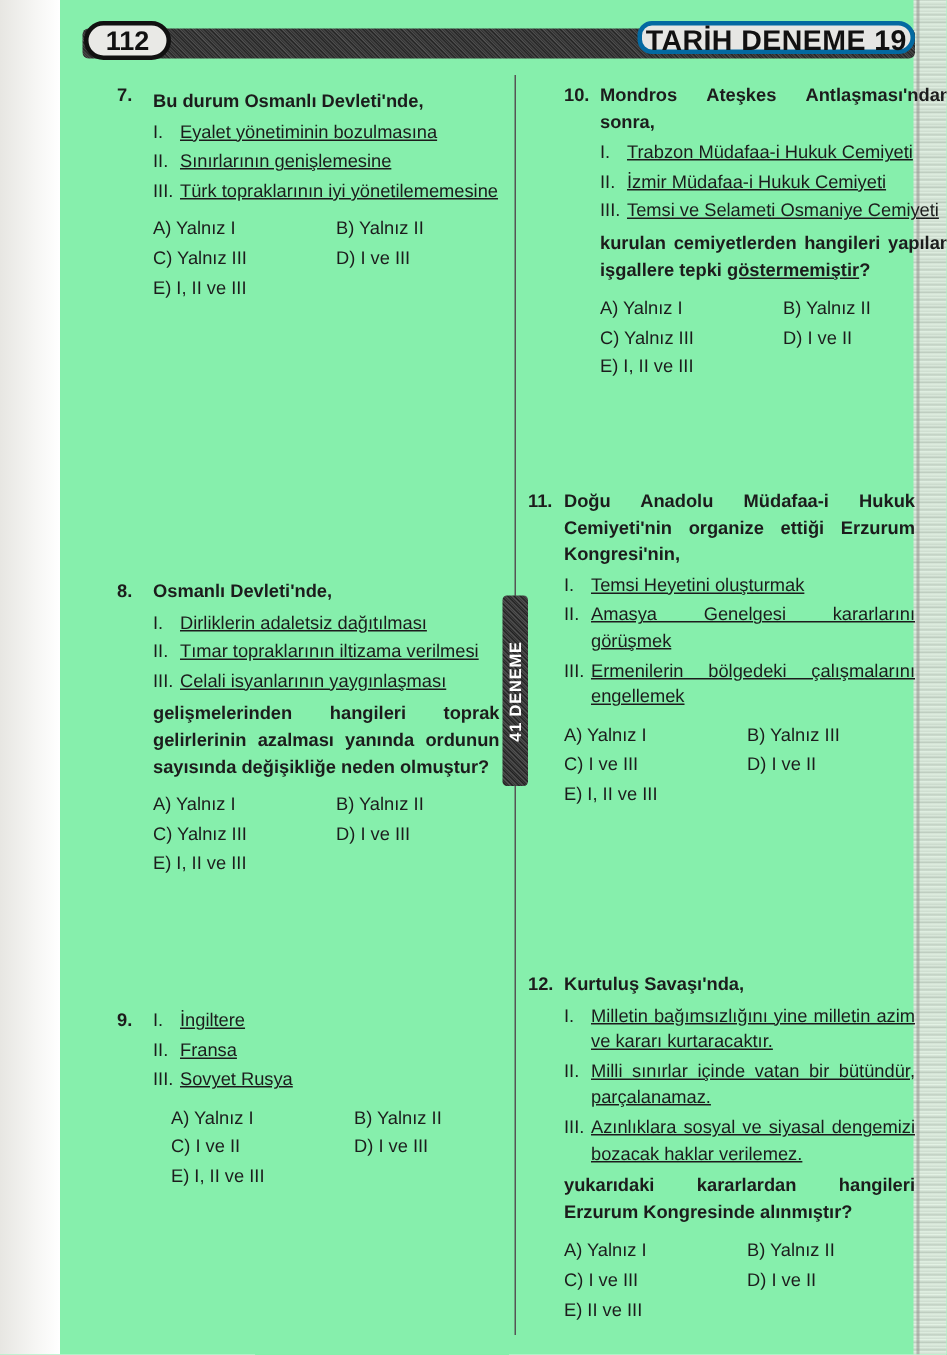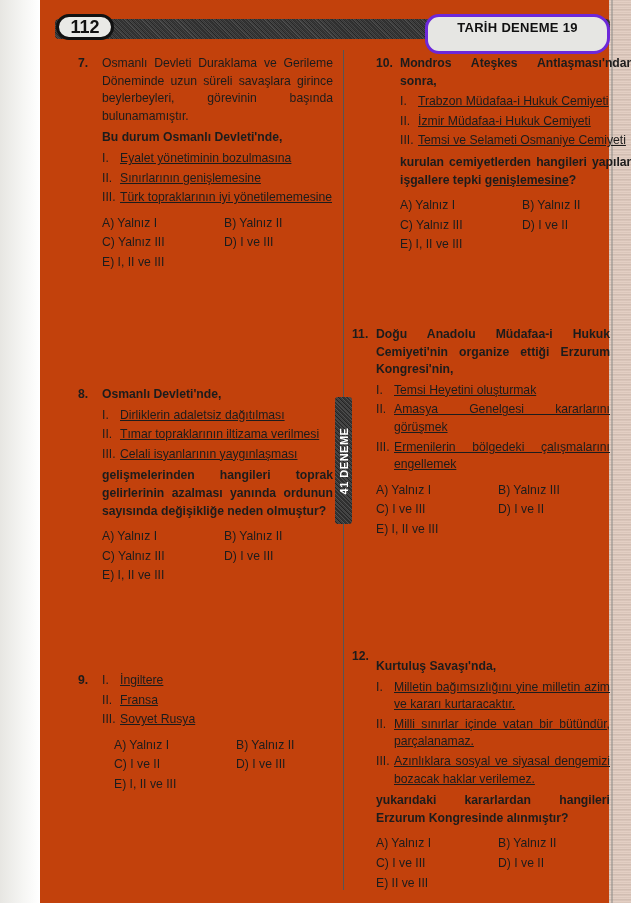--- a/index.html
+++ b/index.html
@@ -5,21 +5,21 @@
   html, body { margin: 0; padding: 0; }
   body {
     width: 631px; height: 903px; overflow: hidden;
     background: #f7f6f3;
     font-family: "Liberation Sans", sans-serif;
     color: #1c1c1c;
     position: relative;
   }
   .page {
     position: absolute; left: 0; top: 0; width: 631px; height: 903px;
-    background: #c2410c;
+    background: #86efac;
   }
   .scan-left {
     position: absolute; left: 0; top: 0; width: 40px; height: 903px;
     background: linear-gradient(90deg, #e7e6e2 0%, #f6f6f4 60%, #ffffff 100%);
   }
   .scan-right {
     position: absolute; right: 0; top: 0; width: 22px; height: 903px;
     background: repeating-linear-gradient(0deg, #d9d8d4 0px, #efeeea 2px, #c9c8c4 3px, #f3f2ee 5px);
     opacity: 0.85;
   }
@@ -34,24 +34,24 @@
     border-radius: 4px;
   }
   .page-number {
     position: absolute; left: 56px; top: 14px; width: 58px; height: 26px;
     border: 3px solid #111; border-radius: 14px;
     background: #e9e9e6;
     font-weight: bold; font-size: 18px; text-align: center; line-height: 26px;
     color: #111; box-sizing: border-box; line-height: 20px;
   }
   .test-title {
-    position: absolute; left: 425px; top: 14px; width: 185px; height: 40px;
-    border: 3px solid #6d28d9; border-radius: 14px 16px 16px 14px;
+    position: absolute; left: 425px; top: 14px; width: 185px; height: 22px;
+    border: 3px solid #0369a1; border-radius: 14px 16px 16px 14px;
     background: #e6e6e3; box-sizing: border-box;
-    font-weight: bold; font-size: 13px; line-height: 22px; text-align: center;
+    font-weight: bold; font-size: 19px; line-height: 22px; text-align: center;
     color: #111; letter-spacing: 0.3px;
   }
   
   .col { position: absolute; font-size: 12.2px; line-height: 17.6px; }
   .col-left { left: 75px; width: 255px; }
   .col-right { left: 355px; width: 258px; }
   .divider {
     position: absolute; left: 343px; top: 50px; width: 1px; height: 840px;
     background: #555;
   }
@@ -93,21 +93,20 @@
   <div class="test-title">TARİH DENEME 19</div>
 
   <div class="divider"></div>
   <div class="side-tab">
     <span class="side-tab-text">41 DENEME</span>
   </div>
 
   <div class="q col col-left" style="top:55px; left:78px;">
     <span class="qnum">7.</span>
     <div class="qbody">
-      <div class="stem">Osmanlı Devleti Duraklama ve Gerileme Döneminde uzun süreli savaşlara girince beylerbeyleri, görevinin başında bulunamamıştır.</div>
       <div class="stem-bold">Bu durum Osmanlı Devleti'nde,</div>
       <div class="items">
         <div class="item">
             <span class="rn">I.</span>
             <span class="tx">Eyalet yönetiminin bozulmasına</span>
           </div>
         <div class="item">
             <span class="rn">II.</span>
             <span class="tx">Sınırlarının genişlemesine</span>
           </div>
@@ -193,21 +192,21 @@
           </div>
         <div class="item">
             <span class="rn">II.</span>
             <span class="tx">İzmir Müdafaa-i Hukuk Cemiyeti</span>
           </div>
         <div class="item">
             <span class="rn">III.</span>
             <span class="tx">Temsi ve Selameti Osmaniye Cemiyeti</span>
           </div>
       </div>
-      <div class="stem-bold"><span>kurulan cemiyetlerden hangileri yapılan işgallere tepki </span><u>genişlemesine</u><span>?</span></div>
+      <div class="stem-bold"><span>kurulan cemiyetlerden hangileri yapılan işgallere tepki </span><u>göstermemiştir</u><span>?</span></div>
       <div class="options">
         <div class="opt"><span>A)</span> <span>Yalnız I</span></div>
         <div class="opt"><span>B)</span> <span>Yalnız II</span></div>
         <div class="opt"><span>C)</span> <span>Yalnız III</span></div>
         <div class="opt"><span>D)</span> <span>I ve II</span></div>
         <div class="opt"><span>E)</span> <span>I, II ve III</span></div>
       </div>
     </div>
   </div>
 
@@ -235,21 +234,21 @@
         <div class="opt"><span>C)</span> <span>I ve III</span></div>
         <div class="opt"><span>D)</span> <span>I ve II</span></div>
         <div class="opt"><span>E)</span> <span>I, II ve III</span></div>
       </div>
     </div>
   </div>
 
   <div class="q col col-right" style="top:648px; left:352px;">
     <span class="qnum">12.</span>
     <div class="qbody">
-      <div class="stem-bold" style="margin-top:10px">Kurtuluş Savaşı'nda,</div>
+      <div class="stem-bold" style="margin-top:0">Kurtuluş Savaşı'nda,</div>
       <div class="items">
         <div class="item">
             <span class="rn">I.</span>
             <span class="tx">Milletin bağımsızlığını yine milletin azim ve kararı kurtaracaktır.</span>
           </div>
         <div class="item">
             <span class="rn">II.</span>
             <span class="tx">Milli sınırlar içinde vatan bir bütündür, parçalanamaz.</span>
           </div>
         <div class="item">

